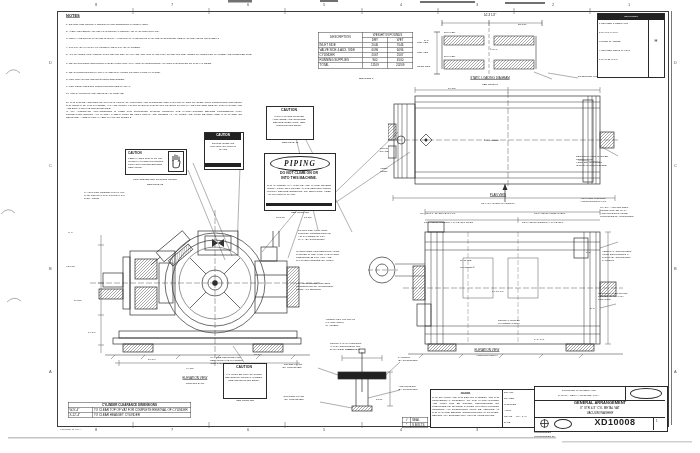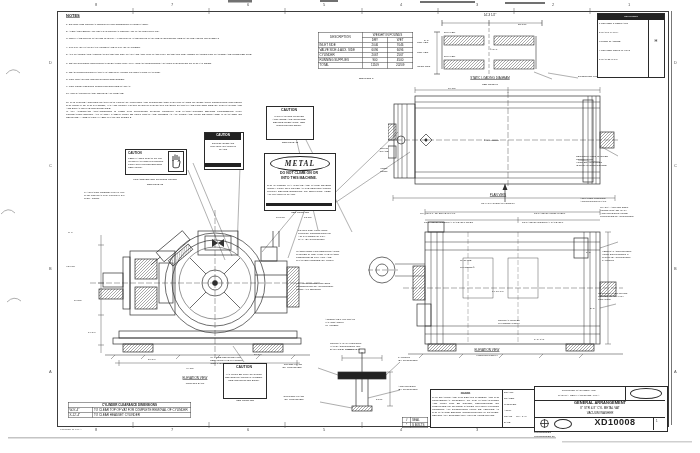--- a/index.html
+++ b/index.html
@@ -232,21 +232,21 @@
 <div class="sc f6 b c" style="left:205px;top:133px;width:72px;color:#fff">CAUTION</div>
 <div class="sc f5 c" style="left:206px;top:141px;width:68px">DO NOT OPERATE WITHOUT GUARDS IN PLACE</div>
 
 <div class="abs box" style="left:266px;top:106px;width:46px;height:32px;border-width:1.5px;"></div>
 <div class="sc f7 b c" style="left:268px;top:108px;width:84px">CAUTION</div>
 <div class="sc f5 c" style="left:268px;top:114px;width:84px">THIS MACHINE MUST BE ANCHORED AND GROUTED BEFORE OPERATING. SEE INSTRUCTION BOOK.</div>
 <div class="sc f5 c" style="left:274px;top:140px;width:64px">SEE NOTE 4B</div>
 
 <div class="abs box" style="left:264px;top:153px;width:70px;height:56px;border-width:1.5px;"></div>
 <div class="abs" style="left:270px;top:156px;width:58px;height:13px;border:1px solid #222;border-radius:50%;
-            text-align:center;font:italic bold 7.5px 'Liberation Serif', serif;line-height:13px;letter-spacing:1px;">METAL</div>
+            text-align:center;font:italic bold 7.5px 'Liberation Serif', serif;line-height:13px;letter-spacing:1px;">PIPING</div>
 <div class="sc f7 b c" style="left:266px;top:171px;width:132px">DO NOT CLIMB ON OR</div>
 <div class="sc f7 b c" style="left:266px;top:176px;width:132px">INTO THIS MACHINE.</div>
 <div class="sc f5 j" style="left:267px;top:183px;width:128px">THE CYLINDER MAY ROTATE AND CAUSE SEVERE INJURY.  LOCK OUT POWER AT THE SECTIONALIZING SWITCH BEFORE ENTERING OR SERVICING.  KEEP ALL GUARDS IN PLACE.</div>
 <div class="abs blackbar" style="left:266px;top:203px;width:66px;height:3px;"></div>
 <div class="sc f5 c" style="left:284px;top:210px;width:64px">SEE NOTE 11B</div>
 
 <svg class="abs" style="left:85px;top:205px;" width="240" height="175" viewBox="0 0 240 175">
   <defs>
       <pattern id="fvh" width="3" height="3" patternUnits="userSpaceOnUse">
     <path d="M0 3 L3 0" stroke="#555" stroke-width="0.5"></path>

